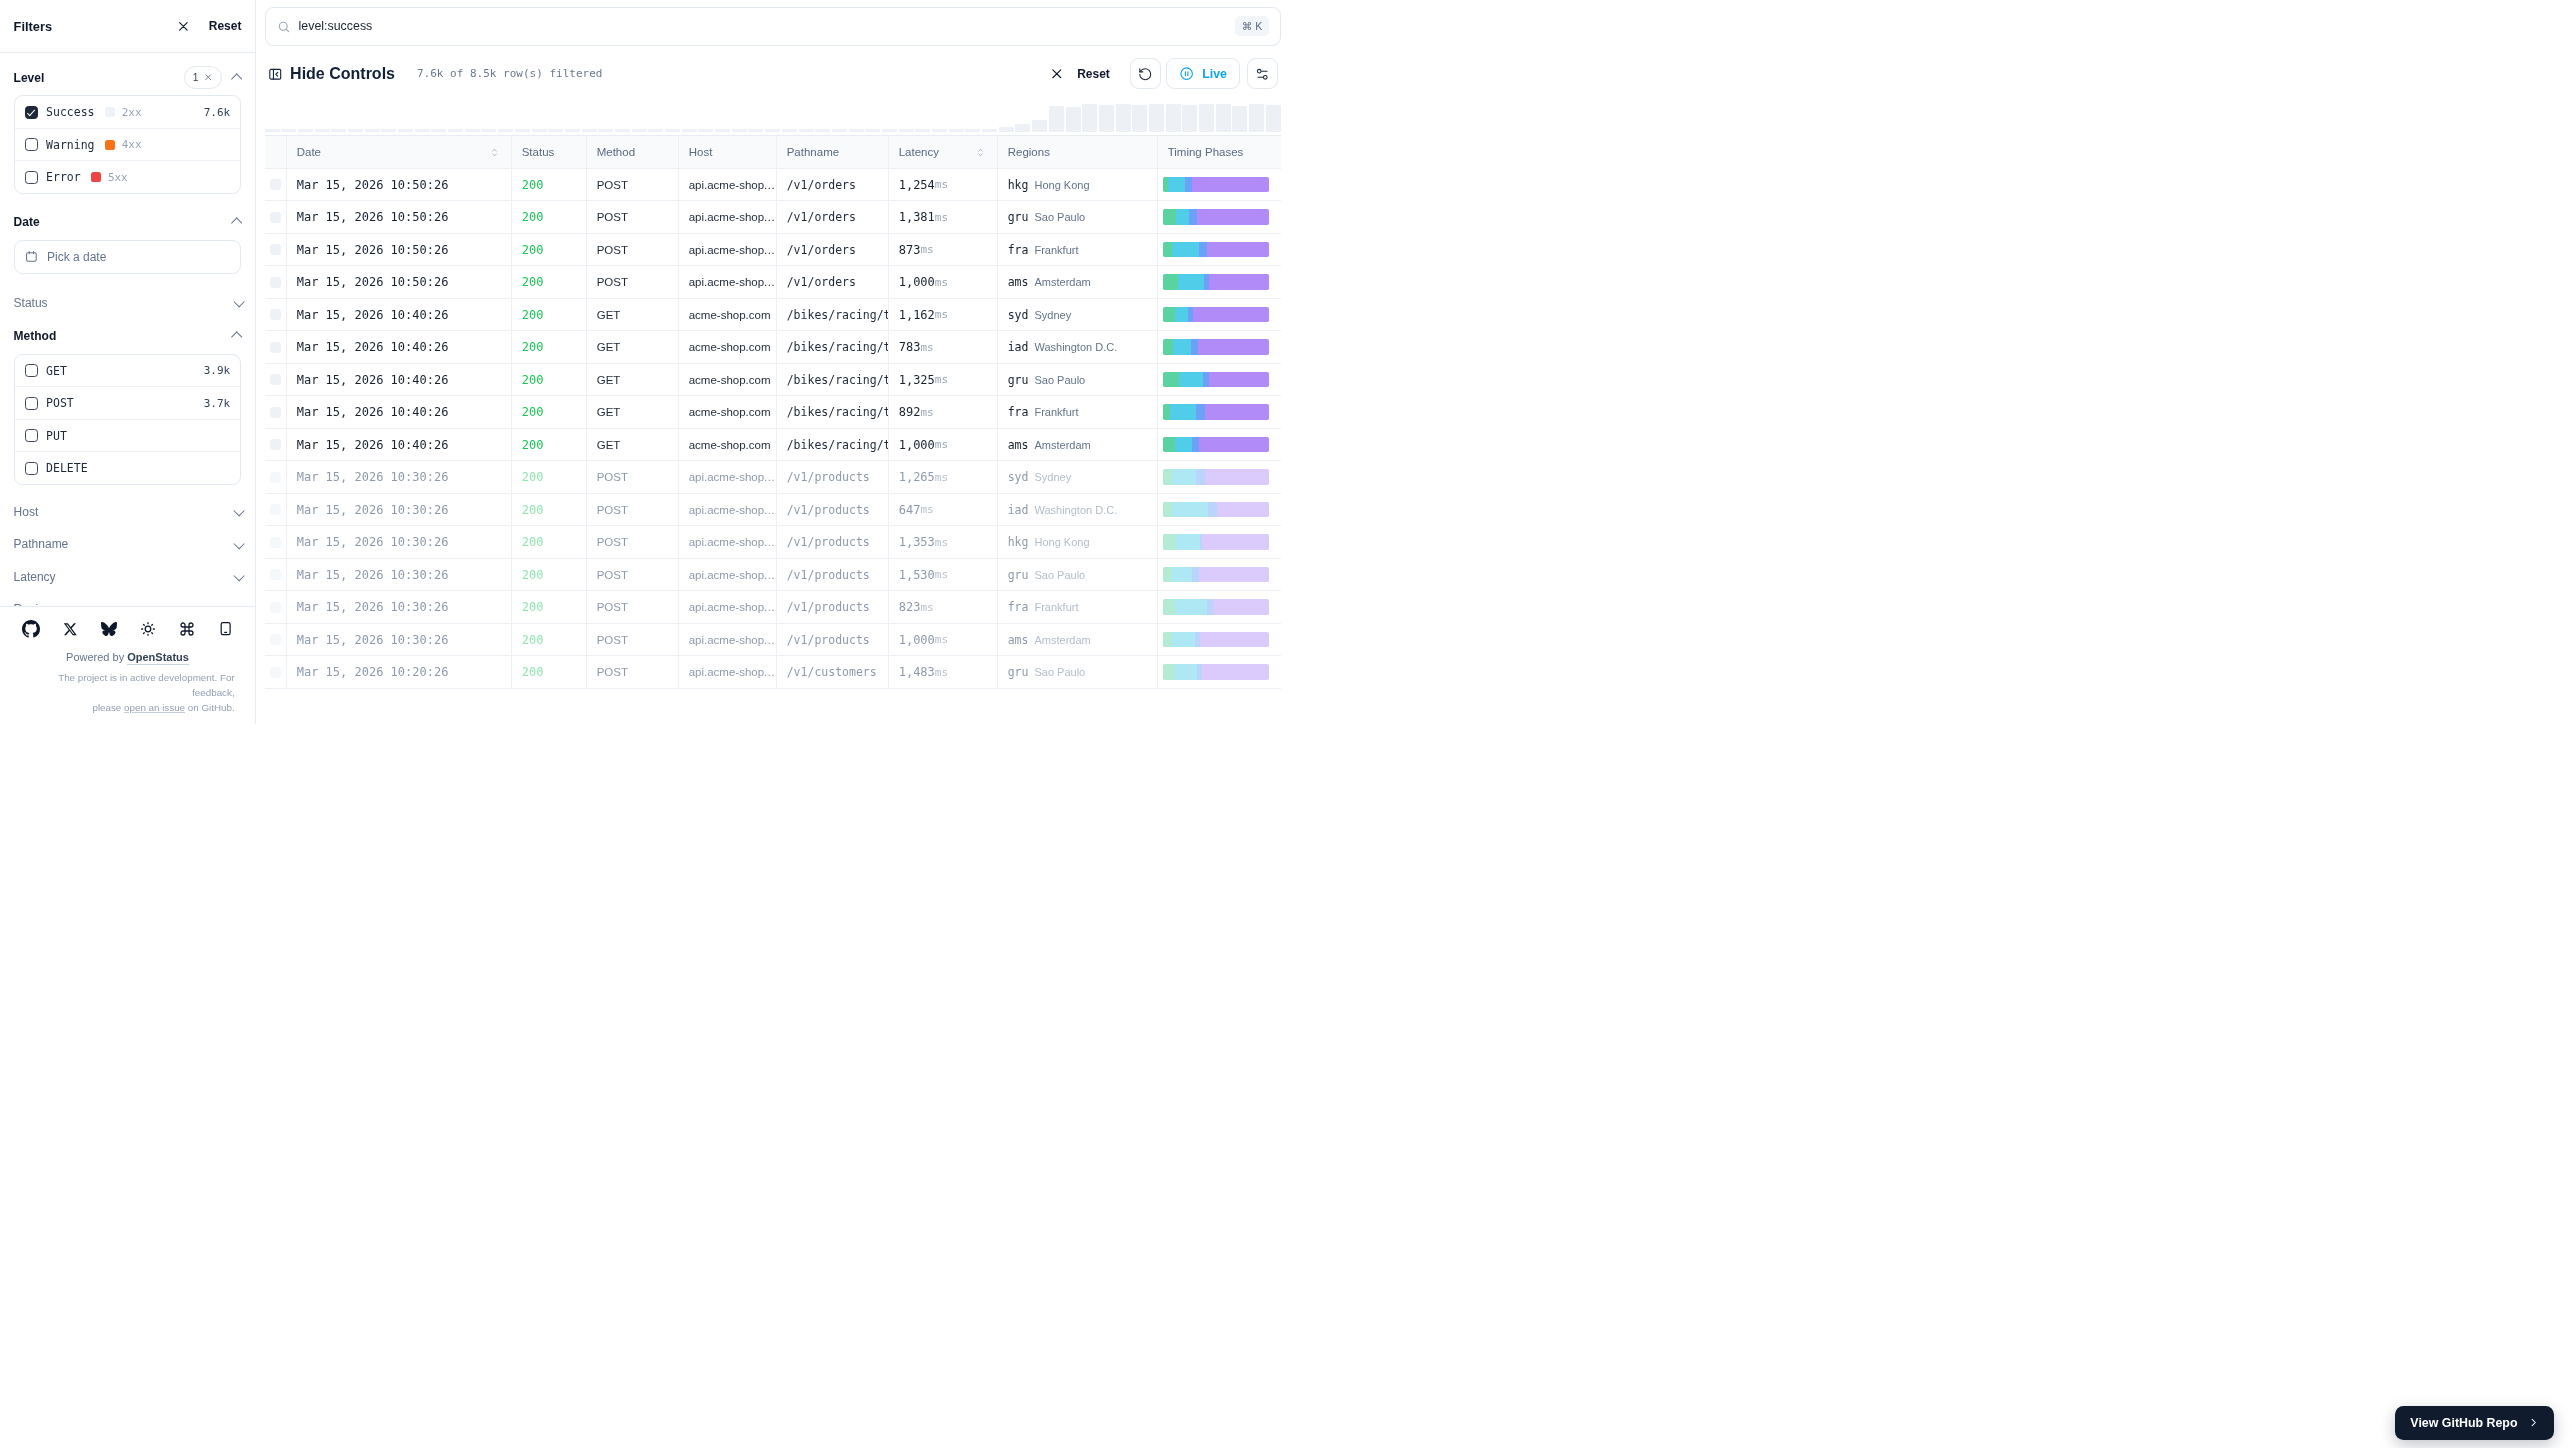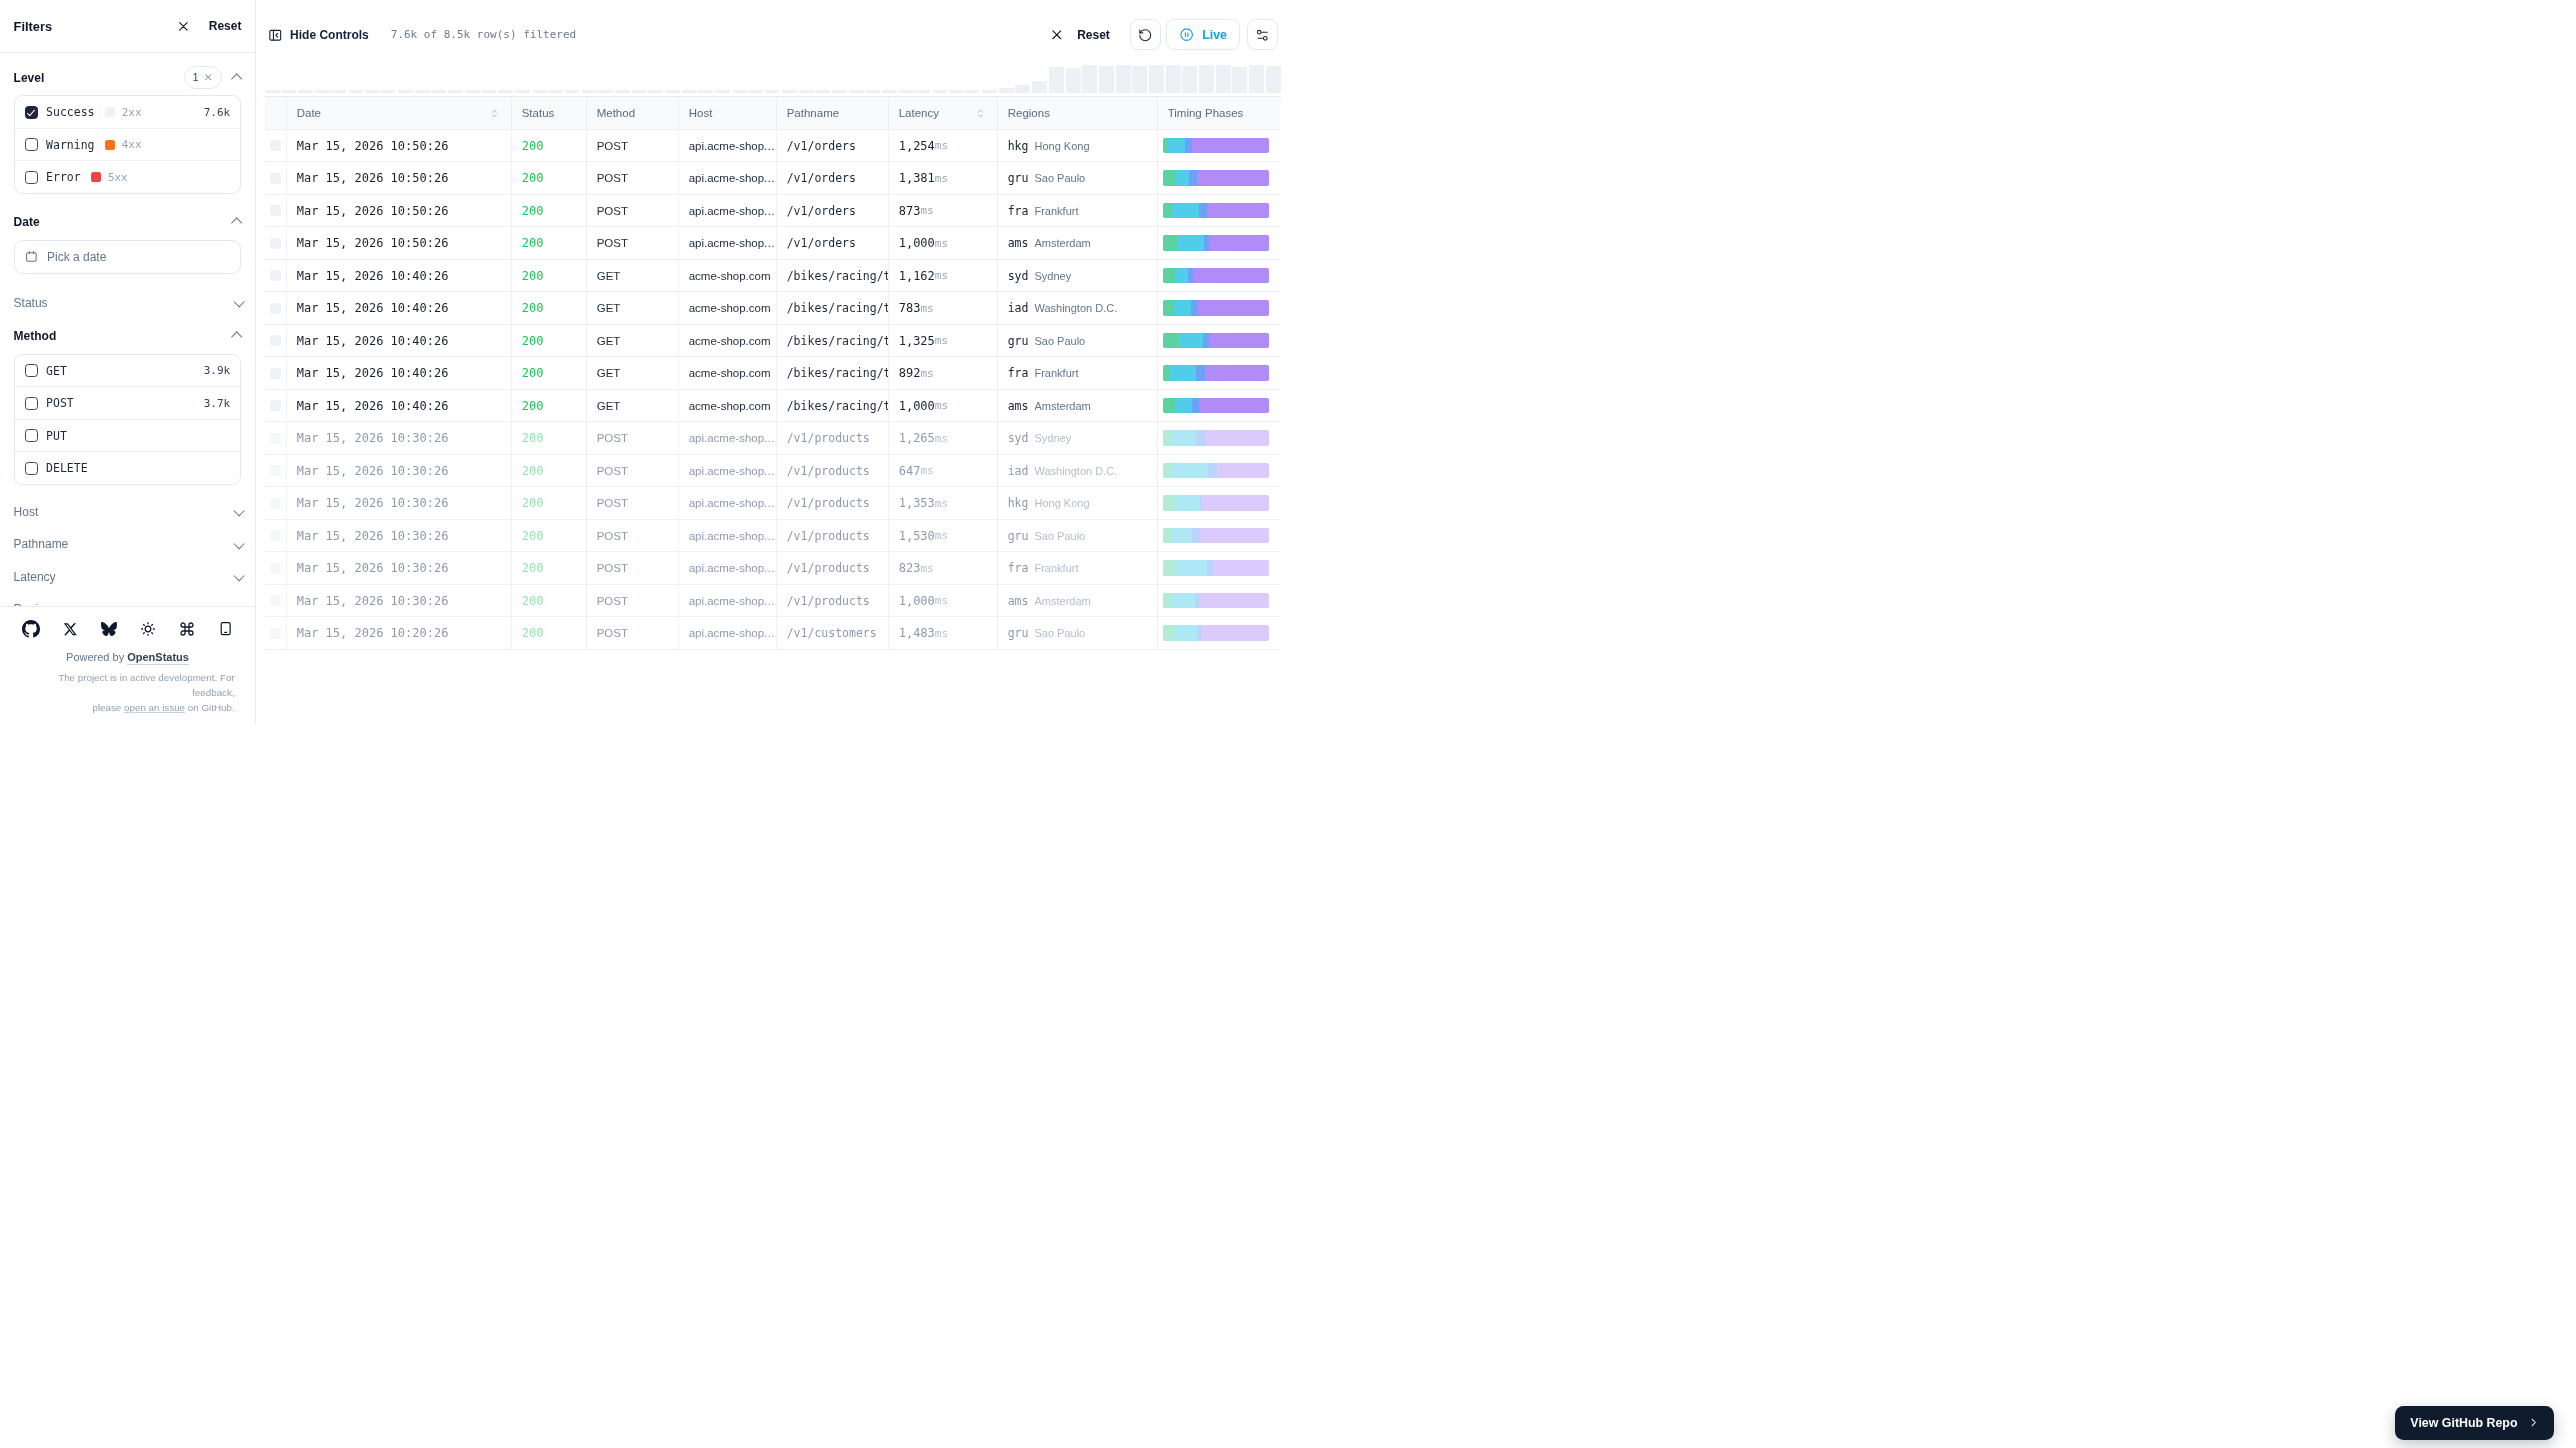--- a/index.html
+++ b/index.html
@@ -48,21 +48,21 @@
   .note{text-align:right;font-size:9.8px;color:#93a0b4;line-height:1.5;}
   .note .lnk{text-decoration:underline;text-decoration-color:#c3cdda;cursor:pointer;}
 
   
   .main{flex:1;display:flex;flex-direction:column;padding:6.8px 6.8px 0 8.5px;min-width:0;box-sizing:border-box;}
   .search{display:flex;align-items:center;height:39px;min-height:39px;border:0.9px solid #e2e8f0;border-radius:8.5px;padding:0 11px;gap:8.5px;box-sizing:border-box;cursor:text;}
   .search-text{font-size:12.4px;color:#1a2433;}
   .kbd{margin-left:auto;background:#f2f5f9;border-radius:5.1px;height:20.4px;display:flex;align-items:center;padding:0 6.8px;font-size:10.6px;color:#5b6b80;}
 
   .toolbar{display:flex;align-items:center;margin-top:12px;height:32px;padding:0 3.4px;flex:none;}
-  .hidectl{display:flex;gap:7.7px;align-items:center;font-size:12px;font-weight:600;color:#13203a;cursor:pointer;}
+  .hidectl{display:flex;gap:7.7px;align-items:center;font-size:16px;font-weight:600;color:#13203a;cursor:pointer;}
   .filtered{margin-left:22px;font-size:11px;color:#6b7a90;}
   .tb-right{margin-left:auto;display:flex;align-items:center;}
   .tb-x{cursor:pointer;display:flex;}
   .tb-reset{font-size:12px;font-weight:600;color:#0f172a;margin:0 13.6px 0 13.6px;cursor:pointer;}
   .icon-btn{width:31px;height:31px;border:0.9px solid #e2e8f0;border-radius:8.5px;display:flex;align-items:center;justify-content:center;margin-left:6.8px;background:#fff;cursor:pointer;box-sizing:border-box;}
   .live-btn{height:31px;border:0.9px solid #e2e8f0;border-radius:8.5px;display:flex;align-items:center;gap:7.7px;padding:0 12px;font-size:12.4px;font-weight:600;margin-left:5px;background:#fff;cursor:pointer;box-sizing:border-box;}
 
   .timeline{margin-top:10.2px;flex:none;}
   .bars{display:flex;align-items:flex-end;gap:1.7px;height:32px;}
   .bar{flex:1;background:#edf1f5;border-radius:0.9px;cursor:pointer;}
@@ -275,20 +275,28 @@
     </div>
     <div class="note">
       <span>The project is in active development. For feedback,</span><br>
       <span>please </span><span class="lnk">open an issue</span><span> on GitHub.</span>
     </div>
   </div>
 </aside>
 
 <main class="main">
 
+  <div class="search">
+    <svg width="13.6" height="13.6" viewBox="0 0 24 24" fill="none" stroke="#9aa7b8" stroke-width="1.9" stroke-linecap="round">
+        <circle cx="11" cy="11" r="7"></circle>
+        <path d="m20.5 20.5-4-4"></path>
+      </svg>
+    <span class="search-text">level:success</span>
+    <span class="kbd">⌘ K</span>
+  </div>
 
   <div class="toolbar">
     <span class="hidectl">
       <svg width="14.5" height="14.5" viewBox="0 0 24 24" fill="none" stroke="#13203a" stroke-width="1.8" stroke-linecap="round" stroke-linejoin="round">
           <rect x="3" y="4" width="18" height="16" rx="2"></rect>
           <path d="M9 4v16"></path>
           <path d="m16 15-3-3 3-3"></path>
         </svg>
       <span>Hide Controls</span>
     </span>

